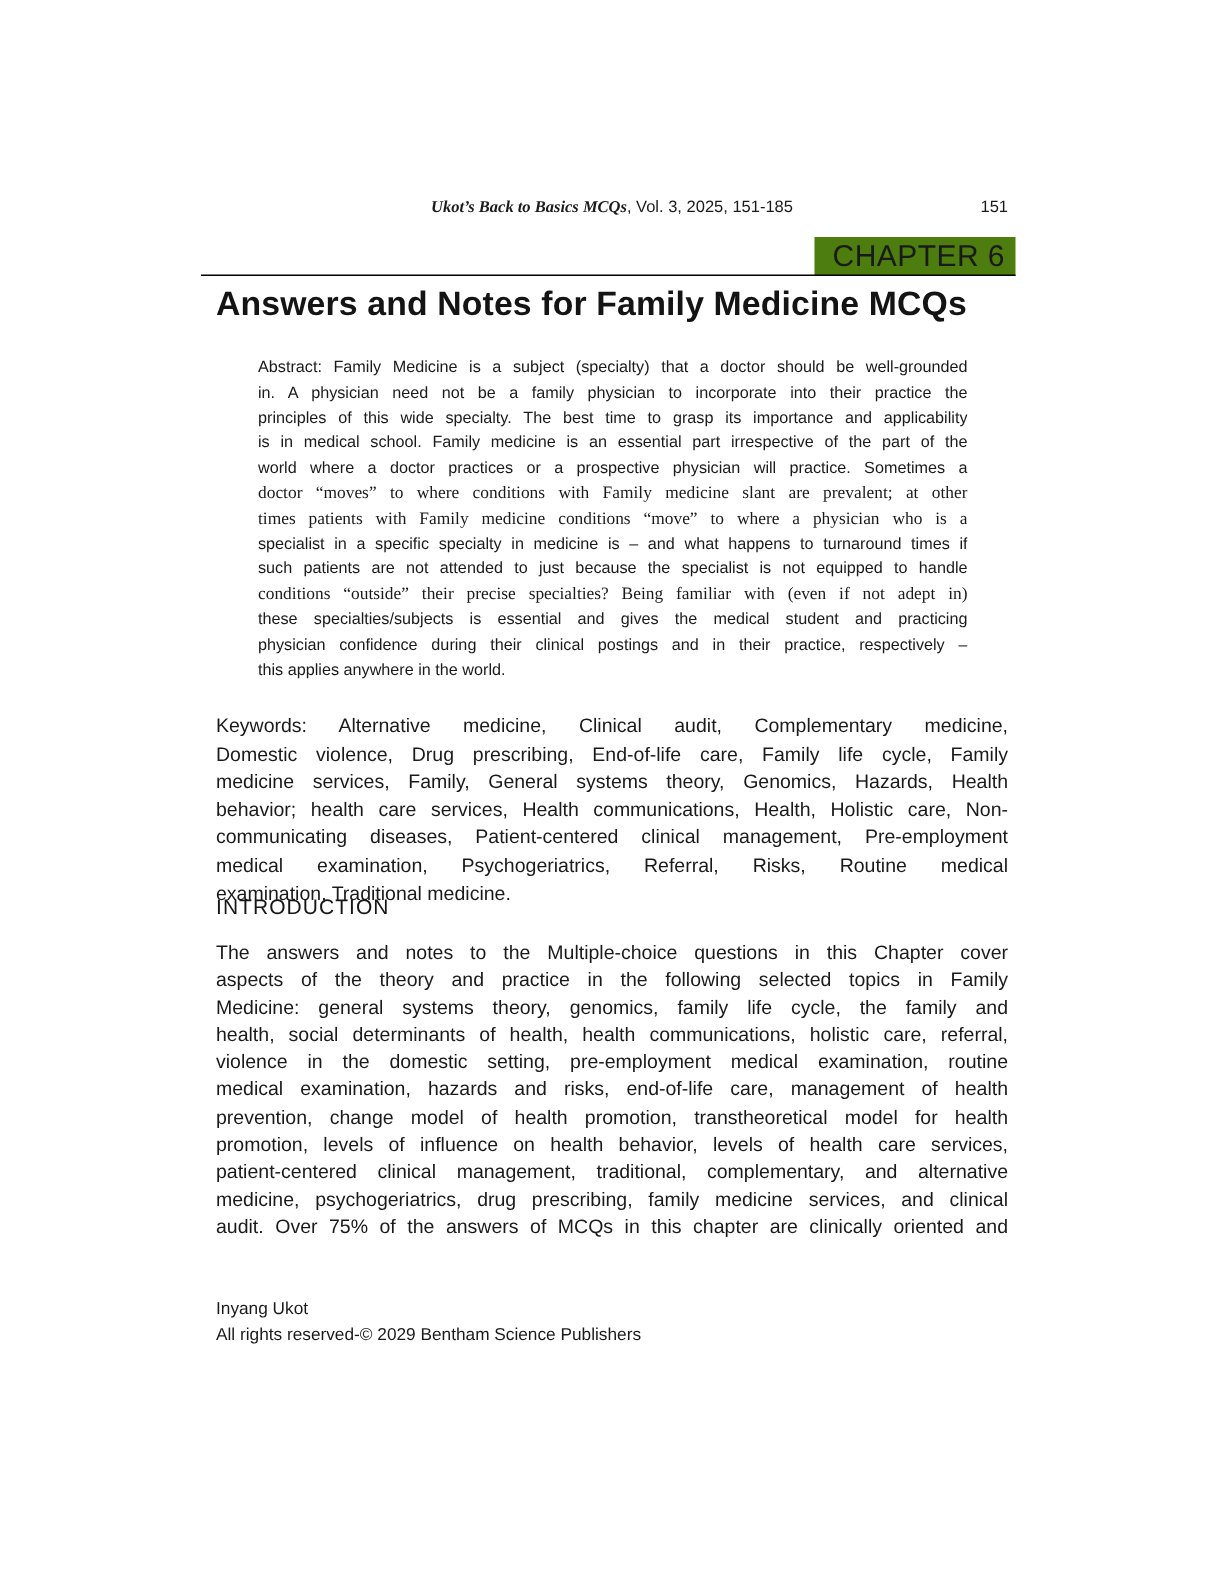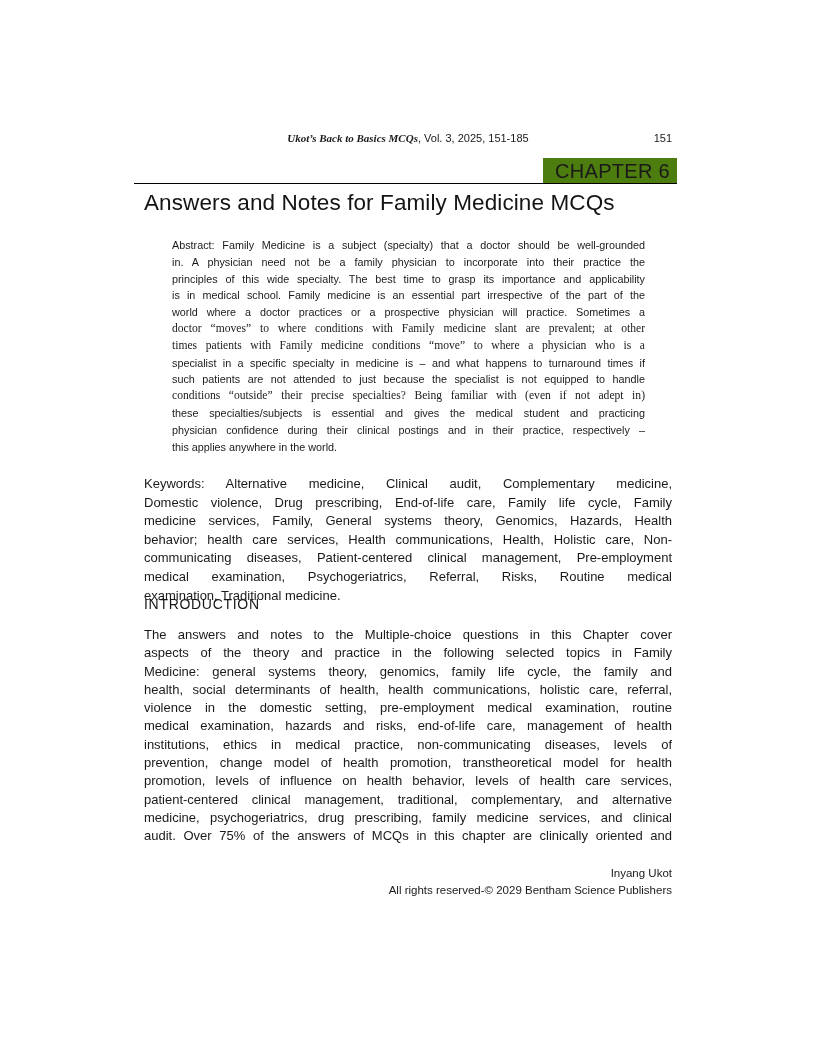--- a/index.html
+++ b/index.html
@@ -66,21 +66,21 @@
   }
 
   
   .title {
     position: absolute;
     top: 188px;
     left: 144px;
     width: 540px;
     margin: 0;
     font-size: 22.5px;
-    font-weight: 400;
+    font-weight: 700;
     line-height: 30px;
     letter-spacing: 0.1px;
     color: #141414;
   }
 
   
   .line {
     text-align: justify;
     overflow: hidden;
   }
@@ -144,21 +144,21 @@
   .intro .line {
     height: 18.3px;
     line-height: 18.3px;
   }
 
   .footer {
     position: absolute;
     top: 865px;
     left: 144px;
     width: 528px;
-    text-align: right;
+    text-align: left;
     font-size: 11.5px;
     line-height: 16.5px;
   }
 </style>
 </head>
 <body>
 
 <div class="sheet">
 
   <div class="running-head">
@@ -201,21 +201,20 @@
 
   <h2 class="section-heading">INTRODUCTION</h2>
 
   <div class="intro">
       <div class="line">The answers and notes to the Multiple-choice questions in this Chapter cover</div>
       <div class="line">aspects of the theory and practice in the following selected topics in Family</div>
       <div class="line">Medicine: general systems theory, genomics, family life cycle, the family and</div>
       <div class="line">health, social determinants of health, health communications, holistic care, referral,</div>
       <div class="line">violence in the domestic setting, pre-employment medical examination, routine</div>
       <div class="line">medical examination, hazards and risks, end-of-life care, management of health</div>
-      <div class="line">institutions, ethics in medical practice, non-communicating diseases, levels of</div>
       <div class="line">prevention, change model of health promotion, transtheoretical model for health</div>
       <div class="line">promotion, levels of influence on health behavior, levels of health care services,</div>
       <div class="line">patient-centered clinical management, traditional, complementary, and alternative</div>
       <div class="line">medicine, psychogeriatrics, drug prescribing, family medicine services, and clinical</div>
       <div class="line">audit. Over 75% of the answers of MCQs in this chapter are clinically oriented and</div>
     </div>
 
   <div class="footer">
     <div>Inyang Ukot</div>
     <div>All rights reserved-© 2029 Bentham Science Publishers</div>

